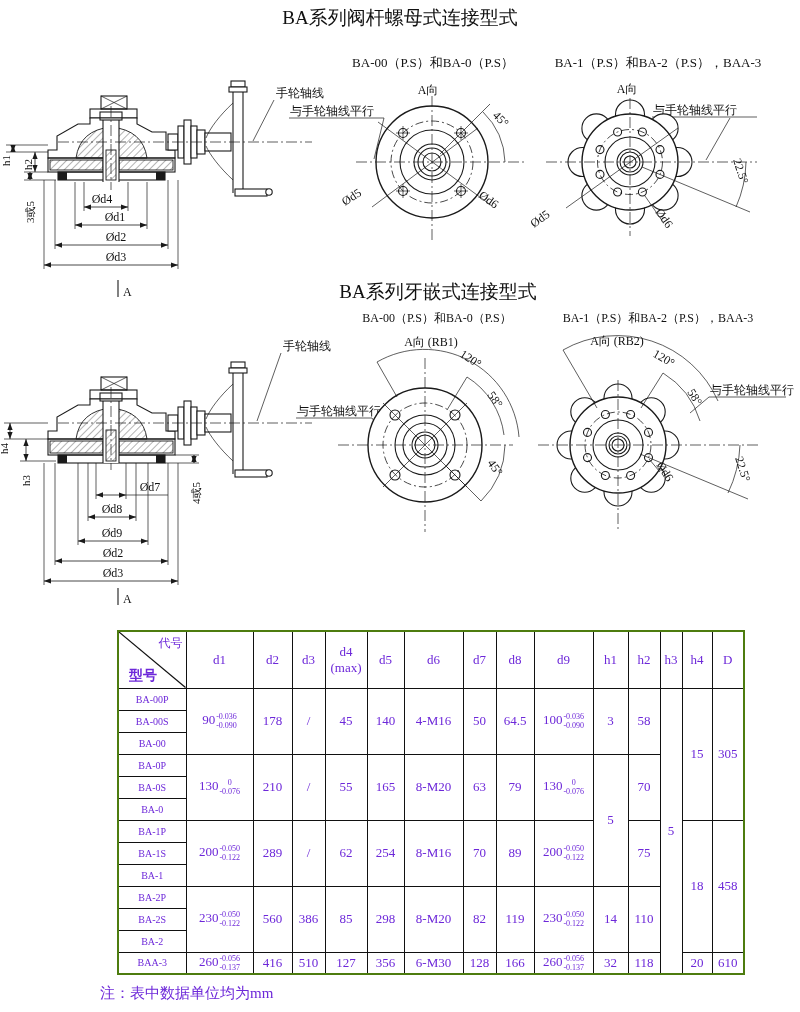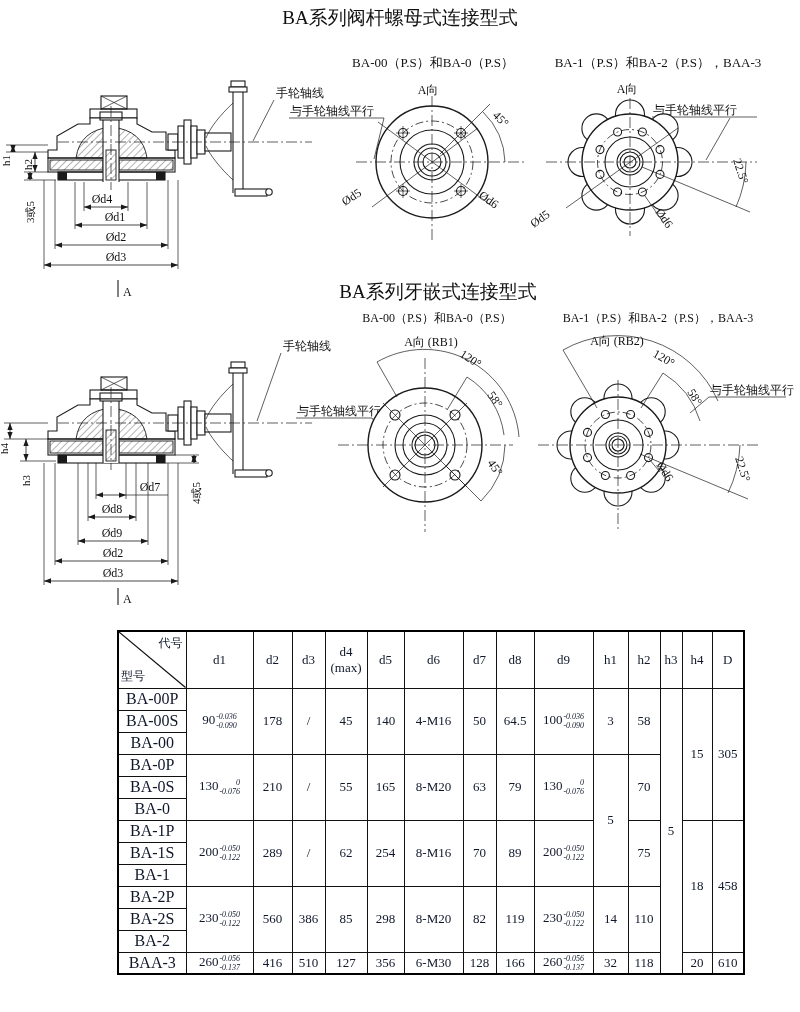--- a/index.html
+++ b/index.html
@@ -1,17 +1,17 @@
 <!DOCTYPE html>
 <html><head>
 <meta charset="utf-8">
 <style>
   html,body{margin:0;padding:0;background:#fff;}
   #page{position:relative;width:800px;height:1012px;background:#fff;overflow:hidden;
-        font-family:"Liberation Serif","DejaVu Serif",serif;color:#0f172a;}
+        font-family:"Liberation Serif","DejaVu Serif",serif;color:#6d28d9;}
   svg{display:block;}
   
   .o   {stroke:#1a1a1a;stroke-width:1.1;fill:none;}
   .ow  {stroke:#1a1a1a;stroke-width:1.1;fill:#fff;}
   .ow2 {stroke:#1a1a1a;stroke-width:1.4;fill:#fff;}
   .thin{stroke:#1a1a1a;stroke-width:0.7;fill:none;}
   .cl  {stroke:#1a1a1a;stroke-width:0.7;fill:none;stroke-dasharray:11 3 2 3;}
   .dsh {stroke:#1a1a1a;stroke-width:0.8;fill:none;stroke-dasharray:8 3 2 3;}
   .dim {stroke:#1a1a1a;stroke-width:0.8;fill:none;}
   .blk {fill:#1a1a1a;stroke:none;}
@@ -19,30 +19,30 @@
   text.t{font-family:"Liberation Serif","DejaVu Serif",serif;font-size:12px;fill:#111;}
   text.big{font-size:19px;}
   text.sub{font-size:13px;}
   text.sm{font-size:11px;}
   .mid{text-anchor:middle;}
   
   #spec-table{position:absolute;left:117px;top:630px;border-collapse:collapse;table-layout:fixed;
               font-size:13px;}
   #spec-table td{border:1px solid #111;text-align:center;vertical-align:middle;padding:0;
                  overflow:hidden;}
-  #spec-table{border:2px solid #000000;}
-  #spec-table td.model{font-size:16px;margin-left:40px;}
+  #spec-table{border:2px solid #4d7c0f;}
+  #spec-table td.model{font-size:10px;margin-left:40px;}
   #spec-table tr{height:22px;}
   #spec-table tr.hdr{height:57px;}
-  .tol{display:inline-flex;flex-direction:column;align-items:flex-end;vertical-align:middle;
-       font-size:8px;line-height:9px;margin-left:1px;font-style:italic;}
+  .tol{display:inline-flex;flex-direction:column;align-items:center;vertical-align:middle;
+       font-size:8px;line-height:9px;margin-left:1px;}
   .corner{position:relative;}
   .corner svg{position:absolute;left:0;top:0;width:100%;height:100%;}
   .corner .c-top{position:absolute;right:3px;top:3px;font-size:12px;}
-  .corner .c-bot{position:absolute;left:2px;bottom:3px;font-size:12px;}
+  .corner .c-bot{position:absolute;left:10px;bottom:3px;font-size:14px;font-weight:bold;}
   #note{position:absolute;left:100px;top:984px;font-size:15px;}
 </style>
 </head>
 <body>
 
 <div id="page">
 
 <svg width="800" height="622" viewBox="0 0 800 622">
   <defs>
     <marker id="arr" viewBox="0 0 8 6" refX="8" refY="3" markerWidth="9" markerHeight="7" orient="auto-start-reverse">
@@ -536,14 +536,15 @@
               <span>-0.137</span>
             </span></td>
     <td>32</td>
     <td>118</td>
     <td>20</td>
     <td>610</td>
   </tr>
 </tbody>
     </table>
 
+<div id="note">注：表中数据单位均为mm</div>
 
 </div>
 
 </body></html>

